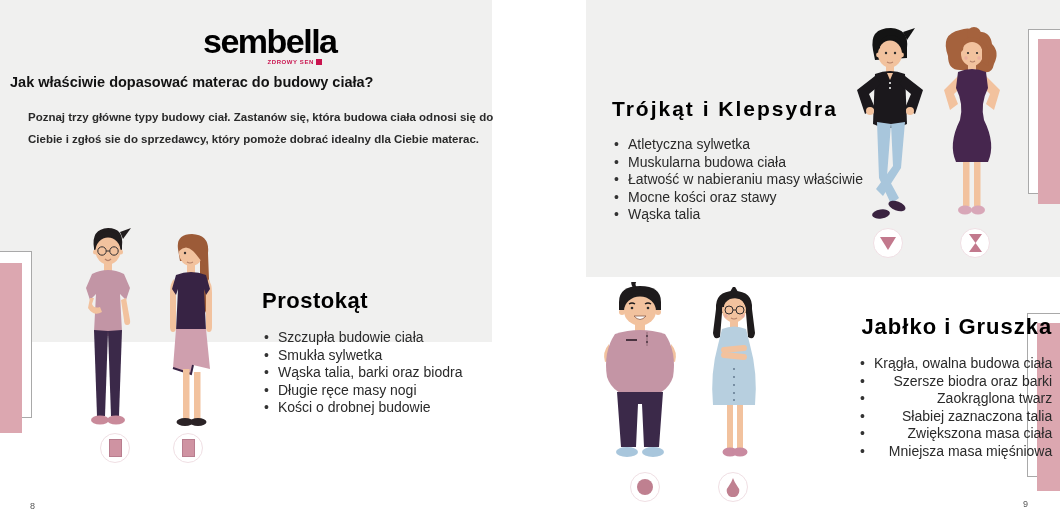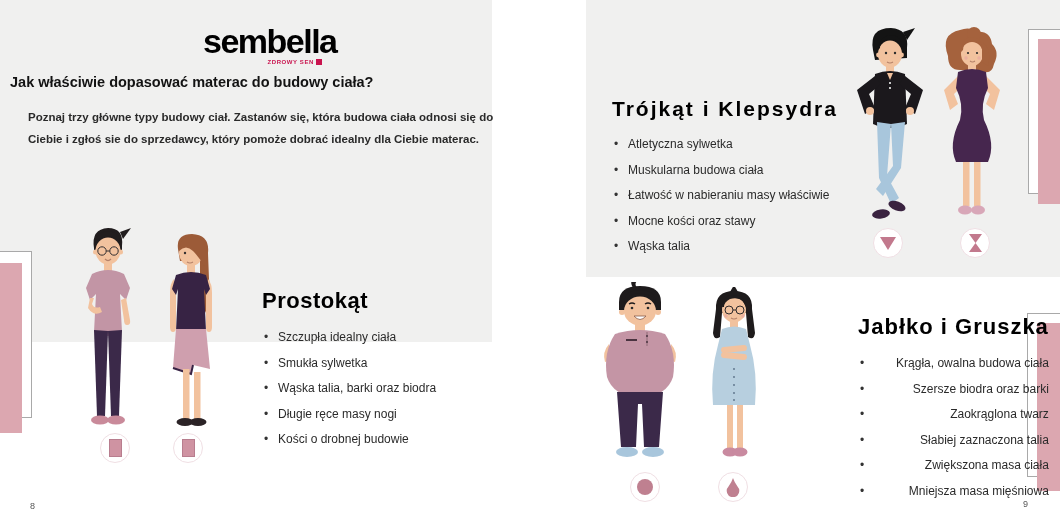--- a/index.html
+++ b/index.html
@@ -28,21 +28,21 @@
   .page-title { position:absolute; left:10px; top:74px; width:492px; text-align:left;
                 font-size:14.5px; font-weight:bold; color:#131313; }
   .intro { position:absolute; left:28px; top:106px; width:466px;
            font-size:11.5px; font-weight:bold; color:#2a2a2a; line-height:22px; }
 
   .section { position:absolute; }
   .section h2 { font-weight:bold; color:#000000; font-size:22px; letter-spacing:0.5px; }
   #section-tri h2 { letter-spacing:2px; font-size:21px; }
   #section-apple h2 { letter-spacing:1px; }
   .bullets { list-style:none; margin-top:15px; }
-  .bullets li { position:relative; padding-left:16px; font-size:12px; line-height:17.5px; color:#2a2a2a;margin-top:8px; }
+  .bullets li { position:relative; padding-left:16px; font-size:14px; line-height:17.5px; color:#2a2a2a; }
   .bullets li::before { content:"\2022"; position:absolute; left:2px; top:0; color:#333; }
   #section-rect   { left:262px; top:288px; }
   #section-tri    { left:612px; top:97px;  }
   #section-apple  { left:858px; top:314px;text-align:right; }
 
   .pageno { position:absolute; font-size:9px; color:#555; }
   #pageno-8 { left:30px; top:501px; }
   #pageno-9 { left:1023px; top:499px; }
 
   .figure { position:absolute; }
@@ -225,21 +225,21 @@
     <circle cx="34" cy="113" r="0.9" fill="#5a7186"></circle>
     <rect x="27" y="118" width="6" height="45" fill="#f2c29e"></rect>
     <rect x="37" y="118" width="6" height="45" fill="#f2c29e"></rect>
     <ellipse cx="30" cy="165" rx="7.5" ry="4.5" fill="#c98aa0"></ellipse>
     <ellipse cx="40" cy="165" rx="7.5" ry="4.5" fill="#c98aa0"></ellipse>
   </svg>
 
   <div class="section" id="section-rect">
     <h2>Prostokąt</h2>
     <ul class="bullets">
-      <li>Szczupła idealny ciała</li>
+      <li>Szczupła budowie ciała</li>
       <li>Smukła sylwetka</li>
       <li>Wąska talia, barki oraz biodra</li>
       <li>Długie ręce masy nogi</li>
       <li>Kości o drobnej budowie</li>
     </ul>
   </div>
 
   <div class="section" id="section-tri">
     <h2>Trójkąt i Klepsydra</h2>
     <ul class="bullets">

